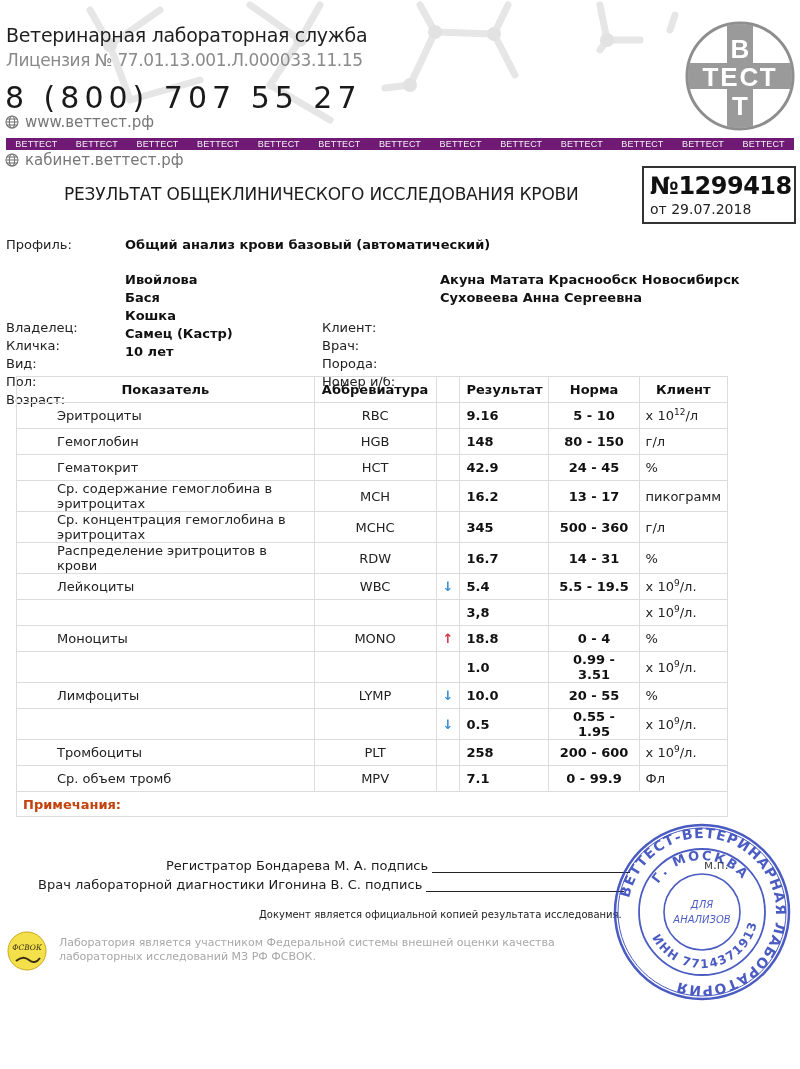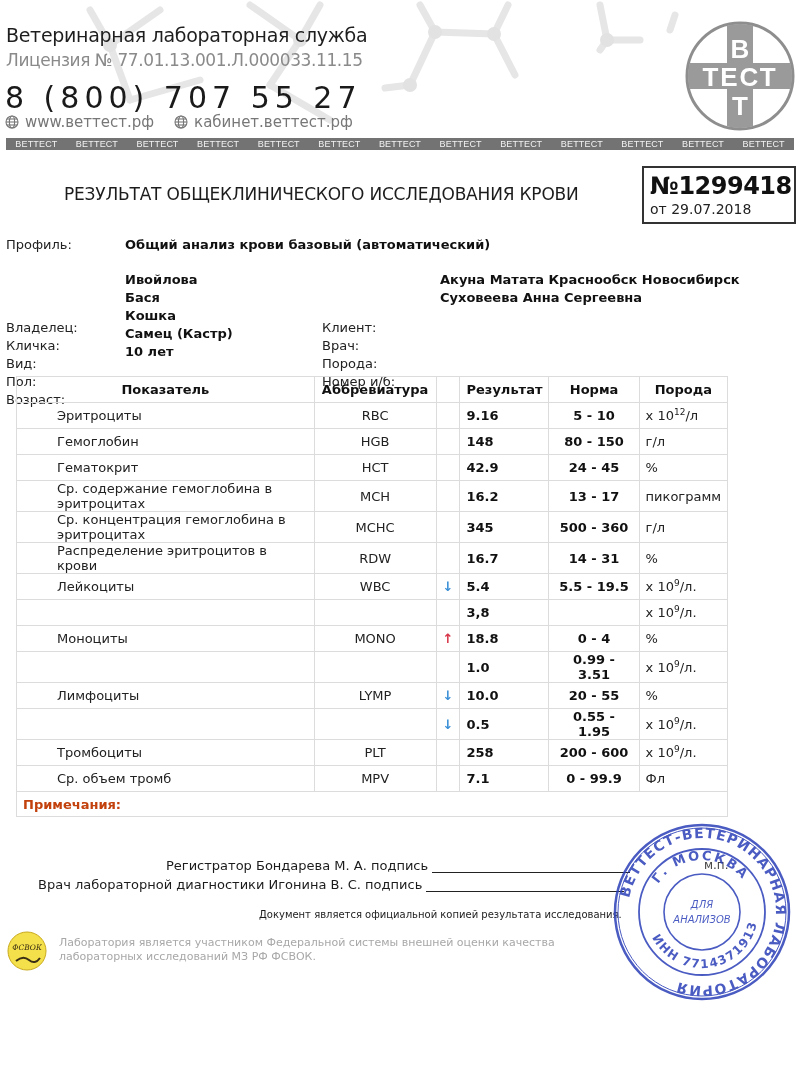--- a/index.html
+++ b/index.html
@@ -2,24 +2,24 @@
 <html><head>
 <meta charset="utf-8">
 <style>
   html, body { margin: 0; padding: 0; background: #ffffff; }
   body { width: 800px; height: 1069px; position: relative; overflow: hidden; font-family: "DejaVu Sans", sans-serif; color: #222; }
   .bg-molecule { position: absolute; left: 0; top: 0; width: 800px; height: 140px; z-index: 0; }
   .header { position: absolute; left: 0; top: 0; width: 800px; height: 160px; z-index: 1; }
   .lab-name { position: absolute; left: 6px; top: 24px; font-size: 19px; color: #1e1e1e; font-family: "DejaVu Sans", sans-serif; letter-spacing: -0.3px; }
   .license { position: absolute; left: 6px; top: 50px; font-size: 17px; color: #8a8a8a; letter-spacing: -0.4px; }
   .phone { position: absolute; left: 5px; top: 80px; font-size: 30px; color: #1a1a1a; letter-spacing: 5px; font-weight: normal; }
-  .weblinks { position: absolute; left: 5px; top: 113px; font-size: 15px; color: #777; display: flex; gap: 20px; }
+  .weblinks { position: absolute; left: 5px; top: 113px; font-size: 15px; color: #777; display: flex; gap: 20px; flex-direction: column; }
   .weblinks .lnk { display: flex; align-items: center; gap: 6px; }
   .globe { width: 14px; height: 14px; display: inline-block; }
-  .brand-strip { position: absolute; left: 6px; top: 138px; width: 788px; height: 12px; background: #737373; display: flex; justify-content: space-around; align-items: center; overflow: hidden; }
+  .brand-strip { position: absolute; left: 6px; top: 138px; width: 788px; height: 12px; background: #701a75; display: flex; justify-content: space-around; align-items: center; overflow: hidden; }
   .brand-strip span { color: #f3f3f3; font-size: 9px; font-family: "Liberation Sans", sans-serif; letter-spacing: 0.2px; }
   .logo { position: absolute; left: 684px; top: 20px; width: 112px; height: 112px; }
 
   .title { position: absolute; left: 64px; top: 184px; font-size: 17px; color: #1c1c1c; letter-spacing: -0.2px; }
   .numbox { position: absolute; left: 642px; top: 166px; width: 150px; height: 54px; border: 2px solid #333; }
   .numbox .num { position: absolute; left: 6px; top: 4px; font-size: 24px; font-weight: bold; color: #111; letter-spacing: -0.5px; }
   .numbox .date { position: absolute; left: 6px; top: 33px; font-size: 14px; color: #222; }
 
   .profile { position: absolute; left: 6px; top: 237px; font-size: 13px; }
   .profile .lbl { position: absolute; left: 0; width: 110px; color: #222; }
@@ -205,21 +205,21 @@
 </div>
 
 <table class="results">
   <thead>
     <tr>
       <th style="width:350px">Показатель</th>
       <th style="width:110px">Аббревиатура</th>
       <th style="width:8px"></th>
       <th style="width:76px">Результат</th>
       <th style="width:90px">Норма</th>
-      <th>Порода</th>
+      <th>Клиент</th>
     </tr>
   </thead>
   <tbody id="results-body">
       <tr>
         <td class="name">Эритроциты</td>
         <td class="abbr">RBC</td>
         <td class="flag"></td>
         <td class="res">9.16</td>
         <td class="norm">5 - 10</td>
         <td class="unit"><span>x 10</span><sup style="font-size: 9px;">12</sup><span>/л</span></td>

